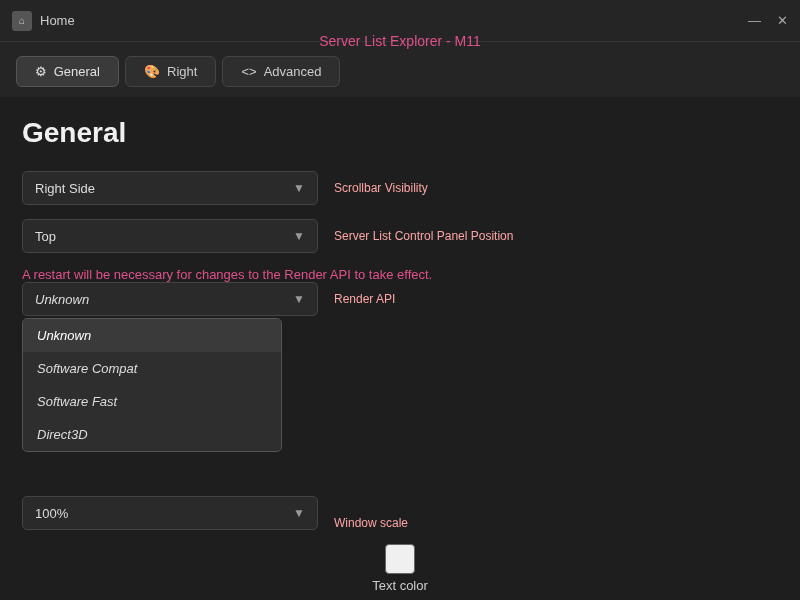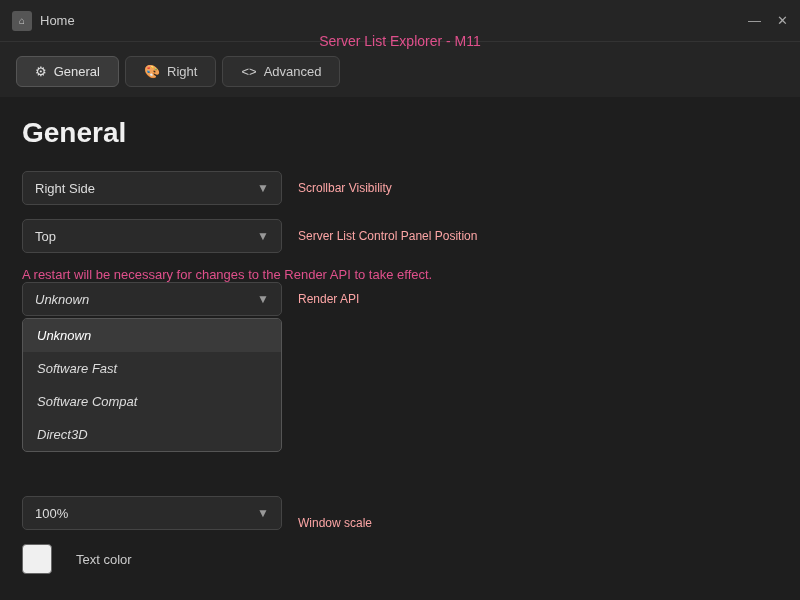--- a/index.html
+++ b/index.html
@@ -98,21 +98,21 @@
       margin-bottom: 14px;
     }
     .dropdown-select {
       display: flex;
       align-items: center;
       justify-content: space-between;
       background: #2a2a2a;
       border: 1px solid #444;
       border-radius: 5px;
       padding: 7px 12px;
-      width: 260px;
+      width: 296px;
       font-size: 13px;
       color: #ddd;
       cursor: pointer;
       min-height: 34px;
     }
     .dropdown-arrow {
       color: #999;
       font-size: 12px;
       margin-left: 8px;
     }
@@ -155,22 +155,23 @@
       margin-top: 180px;
     }
     .window-scale-row {
       display: flex;
       align-items: flex-end;
       margin-bottom: 14px;
     }
     .text-color-row {
       display: flex;
       align-items: center;
-      gap: 24px;
+      gap: 4px;
       margin-top: 6px;
+      flex-direction: column;
     }
     .color-swatch {
       width: 30px;
       height: 30px;
       background: #f0f0f0;
       border: 1px solid #666;
       border-radius: 4px;
       cursor: pointer;
     }
     .text-color-label {
@@ -243,24 +244,24 @@
       <div class="dropdown-select">
         <span>Unknown</span>
         <span class="dropdown-arrow">▼</span>
       </div>
 
       <div class="dropdown-menu">
         <div class="dropdown-menu-item selected">
           <span>Unknown</span>
         </div>
         <div class="dropdown-menu-item">
+          <span>Software Compat</span>
+        </div>
+        <div class="dropdown-menu-item">
           <span>Software Fast</span>
-        </div>
-        <div class="dropdown-menu-item">
-          <span>Software Compat</span>
         </div>
         <div class="dropdown-menu-item">
           <span>Direct3D</span>
         </div>
       </div>
     </div>
     <span class="setting-label">Render API</span>
   </div>
 
   <div class="settings-below-dropdown">

